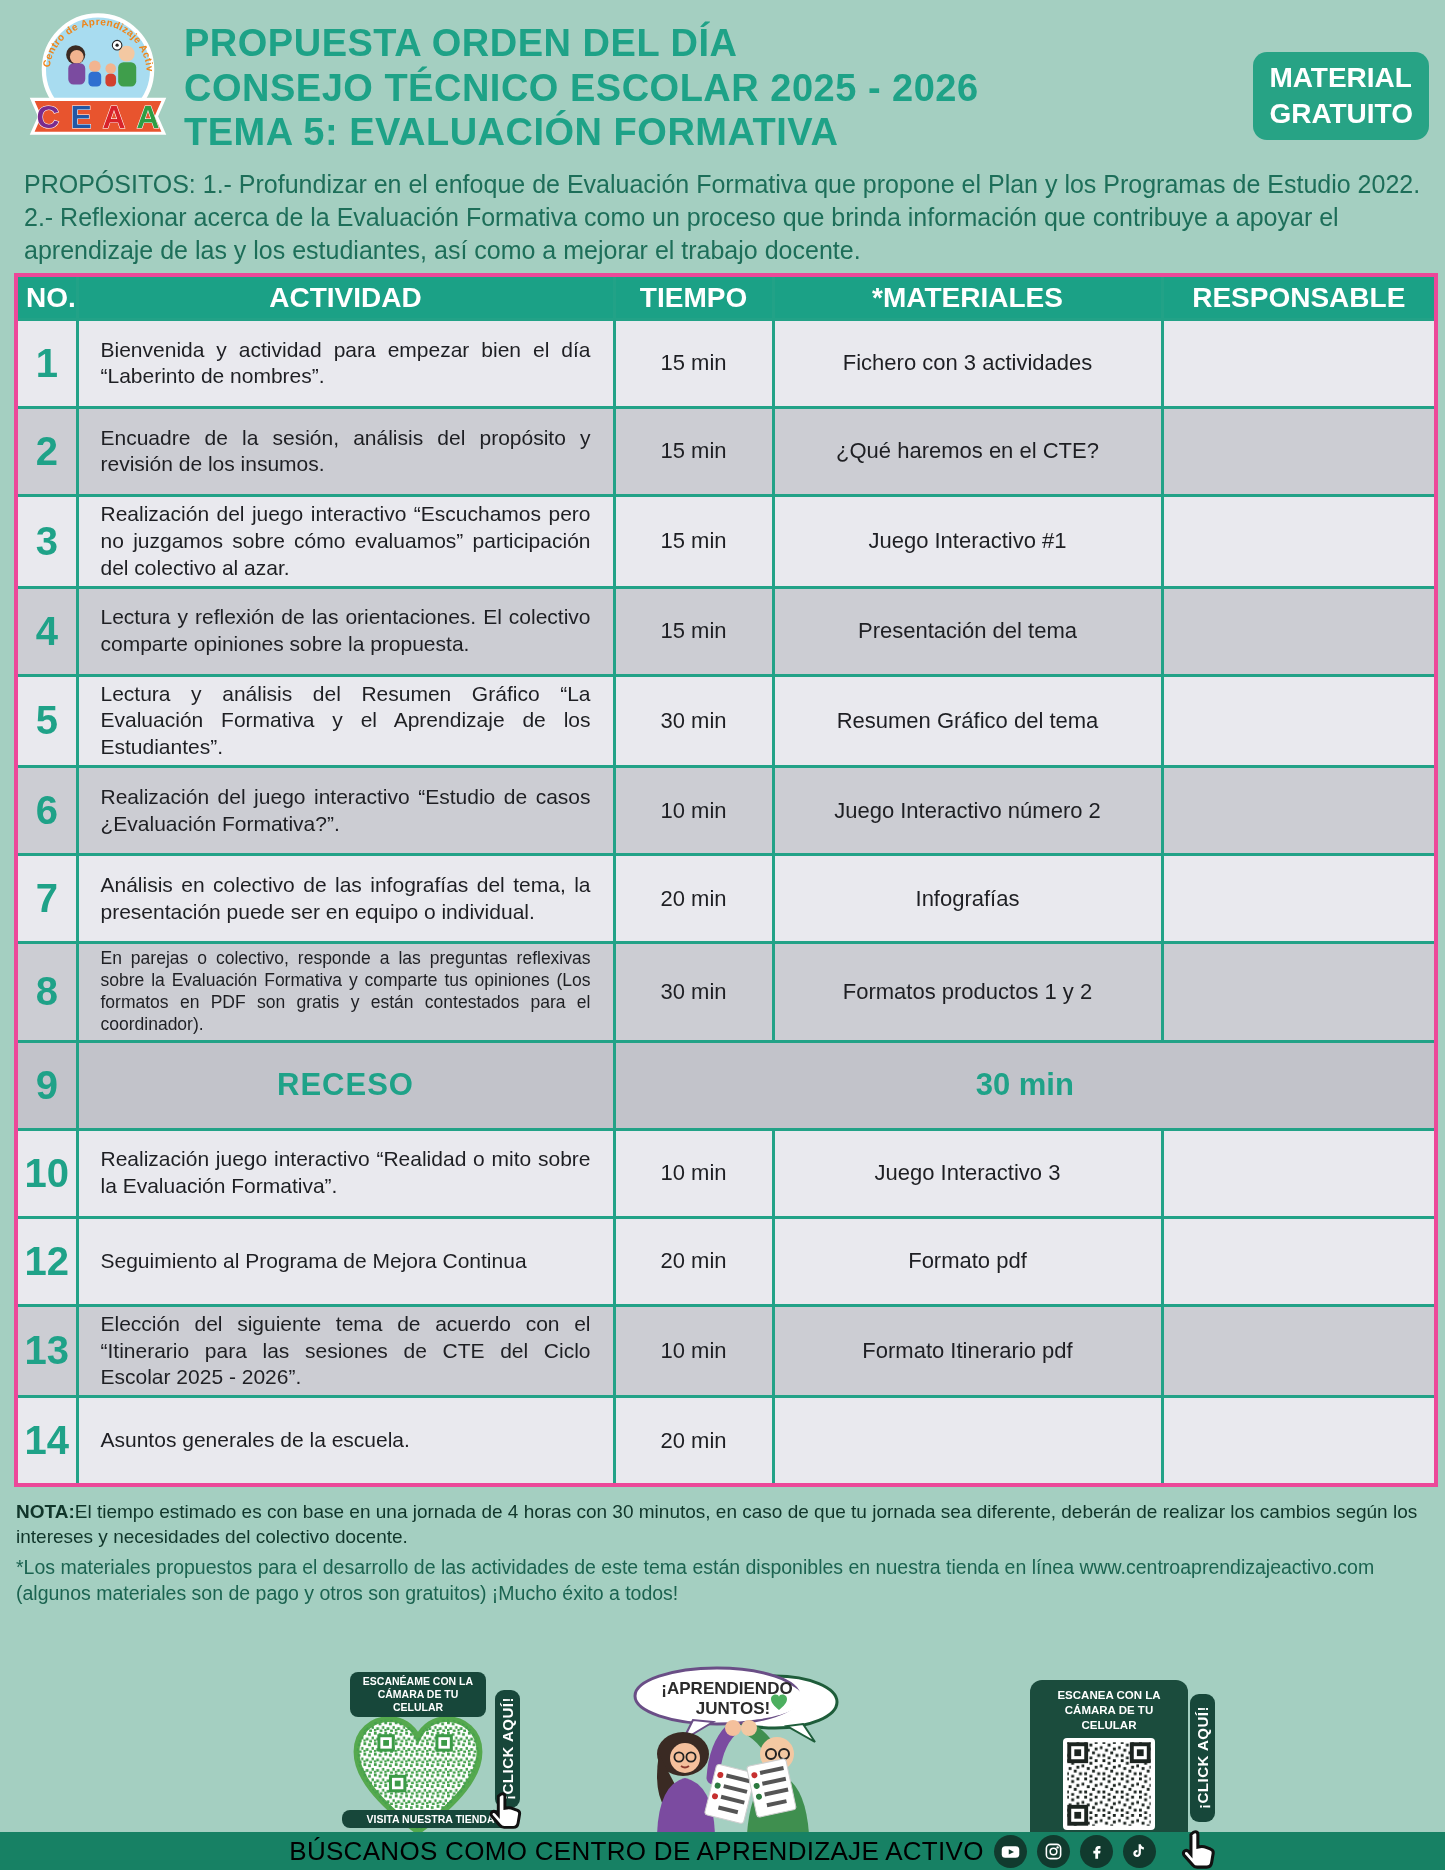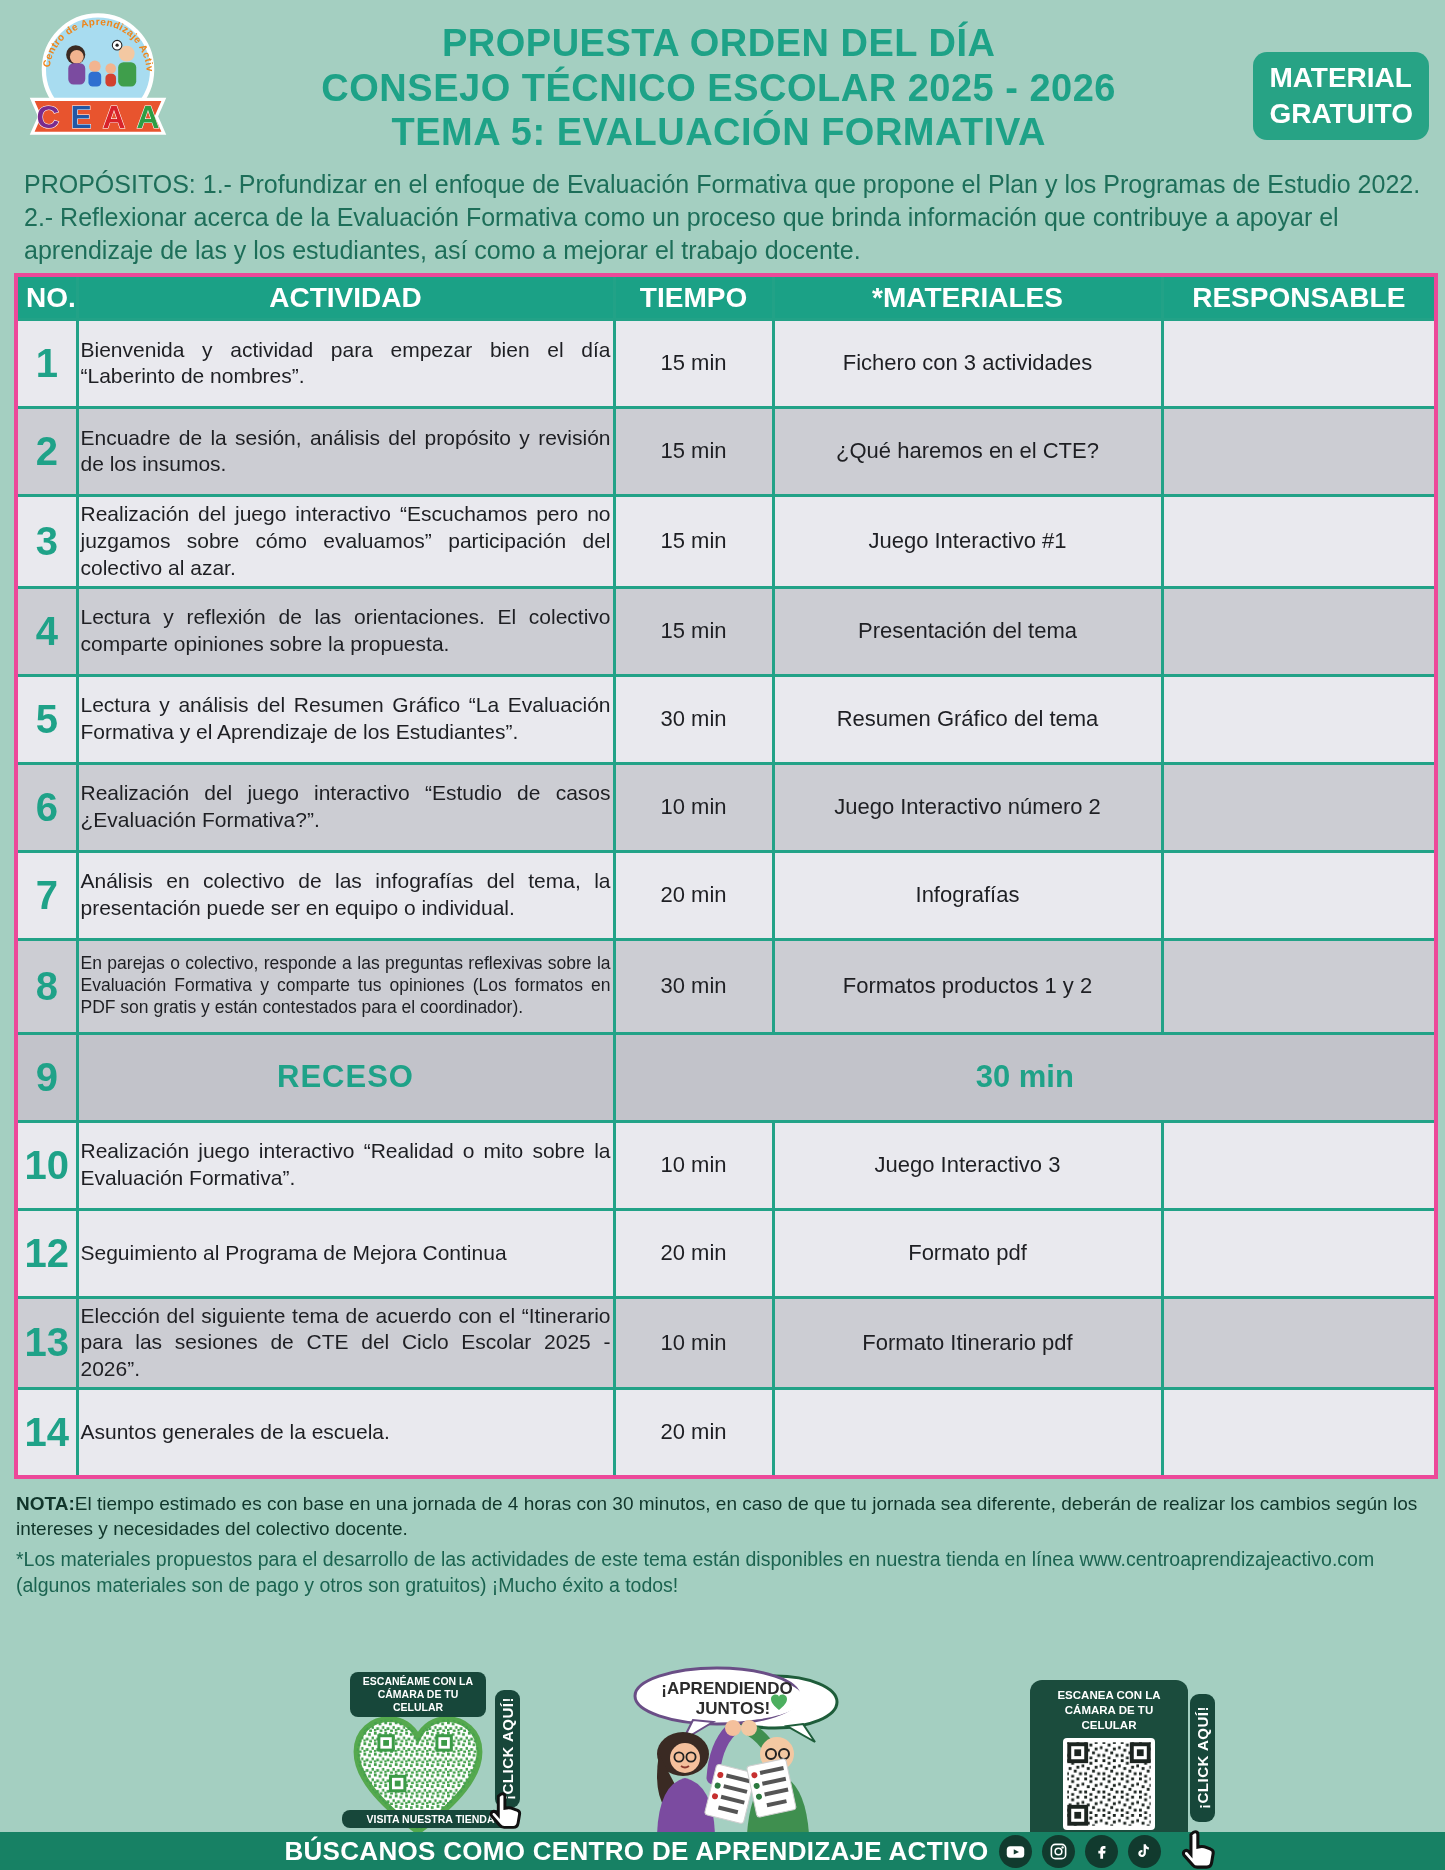--- a/index.html
+++ b/index.html
@@ -7,21 +7,21 @@
   body {
     width:1445px; height:1870px;
     background:#a4cfc1;
     font-family:"Liberation Sans", sans-serif;
     position:relative; overflow:hidden;
   }
 
   
   .header { display:flex; align-items:flex-start; padding:8px 16px 0 14px; }
   .logo-wrap { flex:0 0 170px; }
-  .titles { flex:1; text-align:center; padding-top:12px; }
+  .titles { flex:1; text-align:left; padding-top:12px; }
   .title-line {
     font-size:38px; font-weight:bold; color:#1ea287; letter-spacing:.5px;
     line-height:1.12; margin:2px 0;
     text-shadow:
       3px 0 0 #fff, -3px 0 0 #fff, 0 3px 0 #fff, 0 -3px 0 #fff,
       2px 2px 0 #fff, -2px 2px 0 #fff, 2px -2px 0 #fff, -2px -2px 0 #fff,
       3px 3px 0 #fff, -3px -3px 0 #fff, 3px -3px 0 #fff, -3px 3px 0 #fff,
       6px 6px 0 #1a English8a70, 6px 6px 0 #1a8a70;
   }
   .badge {
@@ -46,21 +46,21 @@
     font-weight:bold; text-align:center;
   }
   th.col-no { width:61px; text-align:left; padding-left:8px; font-size:22px; }
   th.col-act { width:537px; }
   th.col-time { width:159px; }
   th.col-mat { width:389px; }
   th.col-resp { width:274px; }
   .schedule tbody tr { height:88px; }
   .schedule tbody tr.r8 { height:94px; }
   td.no { text-align:center; font-weight:bold; color:#1fa288; font-size:40px; padding:0; }
-  td.act { padding:4px 2px; font-size:21px; line-height:1.28; color:#1e1f23; text-align:justify; vertical-align:middle; }
+  td.act { padding:4px 22px; font-size:21px; line-height:1.28; color:#1e1f23; text-align:justify; vertical-align:middle; }
   td.act.small { font-size:17.5px; line-height:1.25; }
   td.time, td.mat { text-align:center; font-size:22px; color:#1e1f23; vertical-align:middle; }
   td.resp { vertical-align:middle; }
   tr.light td { background:#e9e9ee; }
   tr.dark td { background:#cccdd3; }
   tr.receso td { background:#c2c3ca; }
   tr.receso td.act { text-align:center; color:#1fa288; font-weight:bold; font-size:31px; letter-spacing:1px; }
   td.merged { text-align:center; color:#1fa288; font-weight:bold; font-size:31px; vertical-align:middle; }
 
   
@@ -99,21 +99,21 @@
   .qr-box { width:92px; height:92px; background:#fff; margin:5px auto 4px; border-radius:4px; padding:3px; }
   .qr-right .videos { color:#fff; font-weight:bold; font-size:11.5px; line-height:1.3; }
   .vpill.right-click { right:-27px; top:14px; height:128px; }
   .cursor-right { right:-34px; bottom:-10px; }
 
   
   .footer {
     position:absolute; left:0; right:0; bottom:0; height:38px; background:#178164;
     display:flex; align-items:center; justify-content:center; gap:10px;
   }
-  .footer-text { color:#ffffff; font-weight:bold; font-size:26px; letter-spacing:.3px; }
+  .footer-text { color:#000000; font-weight:normal; font-size:26px; letter-spacing:.3px; }
   .sicon {
     width:33px; height:33px; border-radius:50%; background:#113a2e;
     display:flex; align-items:center; justify-content:center;
   }
 </style>
 </head>
 <body>
 
 <div class="header">
   <div class="logo-wrap">

